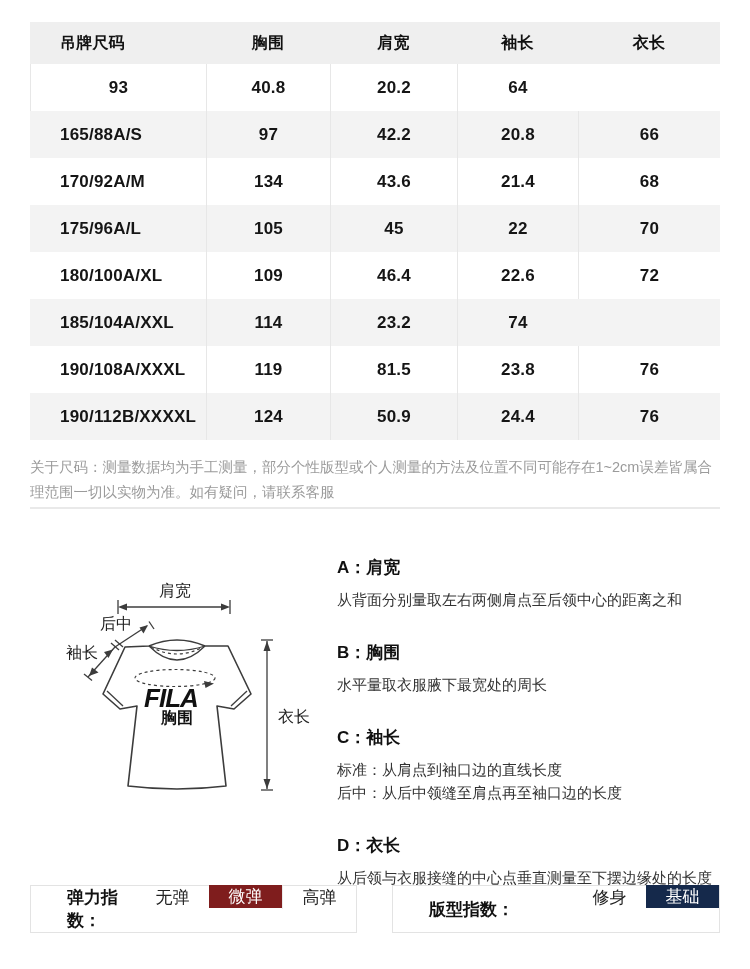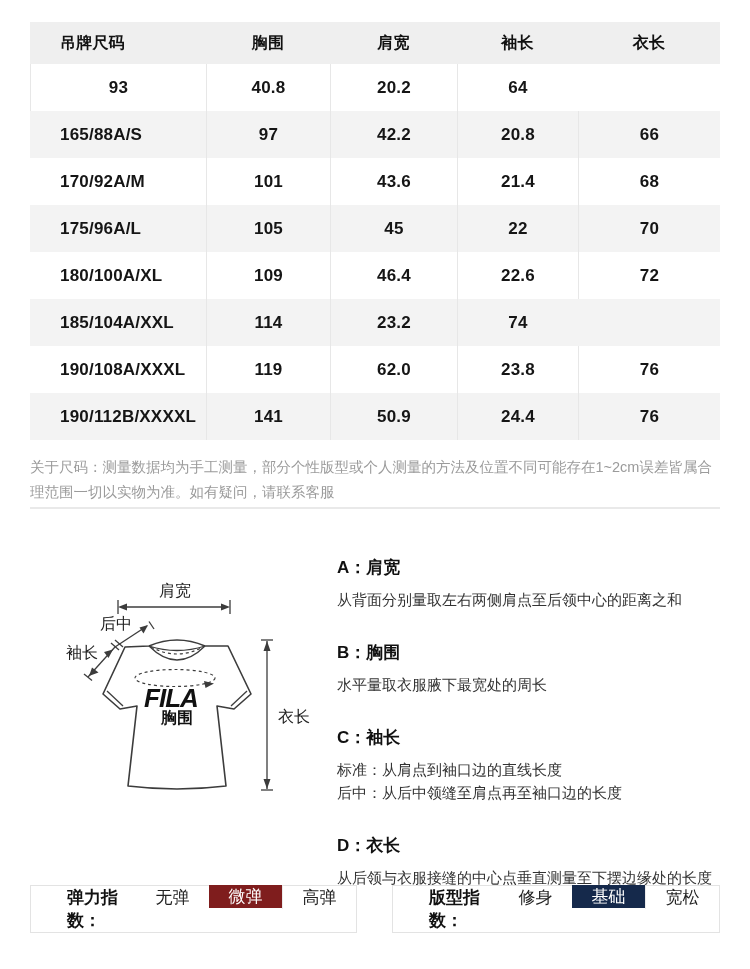--- a/index.html
+++ b/index.html
@@ -74,21 +74,21 @@
         </div>
         <div class="t-row data stripe" style="background: rgb(243, 243, 243);">
           <div class="t-cell first">165/88A/S</div>
           <div class="t-cell">97</div>
           <div class="t-cell">42.2</div>
           <div class="t-cell">20.8</div>
           <div class="t-cell">66</div>
         </div>
         <div class="t-row data">
           <div class="t-cell first">170/92A/M</div>
-          <div class="t-cell">101</div>
+          <div class="t-cell">134</div>
           <div class="t-cell">43.6</div>
           <div class="t-cell">21.4</div>
           <div class="t-cell">68</div>
         </div>
         <div class="t-row data stripe" style="background: rgb(243, 243, 243);">
           <div class="t-cell first">175/96A/L</div>
           <div class="t-cell">105</div>
           <div class="t-cell">45</div>
           <div class="t-cell">22</div>
           <div class="t-cell">70</div>
@@ -102,27 +102,27 @@
         </div>
         <div class="t-row data stripe" style="background: rgb(243, 243, 243);">
           <div class="t-cell first">185/104A/XXL</div>
           <div class="t-cell">114</div>
           <div class="t-cell">23.2</div>
           <div class="t-cell">74</div>
         </div>
         <div class="t-row data">
           <div class="t-cell first">190/108A/XXXL</div>
           <div class="t-cell">119</div>
-          <div class="t-cell">62.0</div>
+          <div class="t-cell">81.5</div>
           <div class="t-cell">23.8</div>
           <div class="t-cell">76</div>
         </div>
         <div class="t-row data stripe" style="background: rgb(243, 243, 243);">
           <div class="t-cell first">190/112B/XXXXL</div>
-          <div class="t-cell">141</div>
+          <div class="t-cell">124</div>
           <div class="t-cell">50.9</div>
           <div class="t-cell">24.4</div>
           <div class="t-cell">76</div>
         </div>
       </div>
   </div>
 
   <div class="size-note" style="color: rgb(155, 155, 155);">关于尺码：测量数据均为手工测量，部分个性版型或个人测量的方法及位置不同可能存在1~2cm误差皆属合理范围一切以实物为准。如有疑问，请联系客服</div>
   <div class="divider"></div>
 
@@ -199,17 +199,16 @@
         <div class="ib-opt">无弹</div>
         <div class="ib-opt selected" style="background: #7f1d1d;">微弹</div>
         <div class="ib-opt">高弹</div>
       </div>
     </div>
   <div class="index-box right" id="index-box-1">
       <div class="ib-label">版型指数：</div>
       <div class="ib-opts">
         <div class="ib-opt">修身</div>
         <div class="ib-opt selected" style="background: rgb(21, 41, 75);">基础</div>
-        <div class="ib-opt">宽松</div>
       </div>
     </div>
 
 </div>
 
 </body></html>

